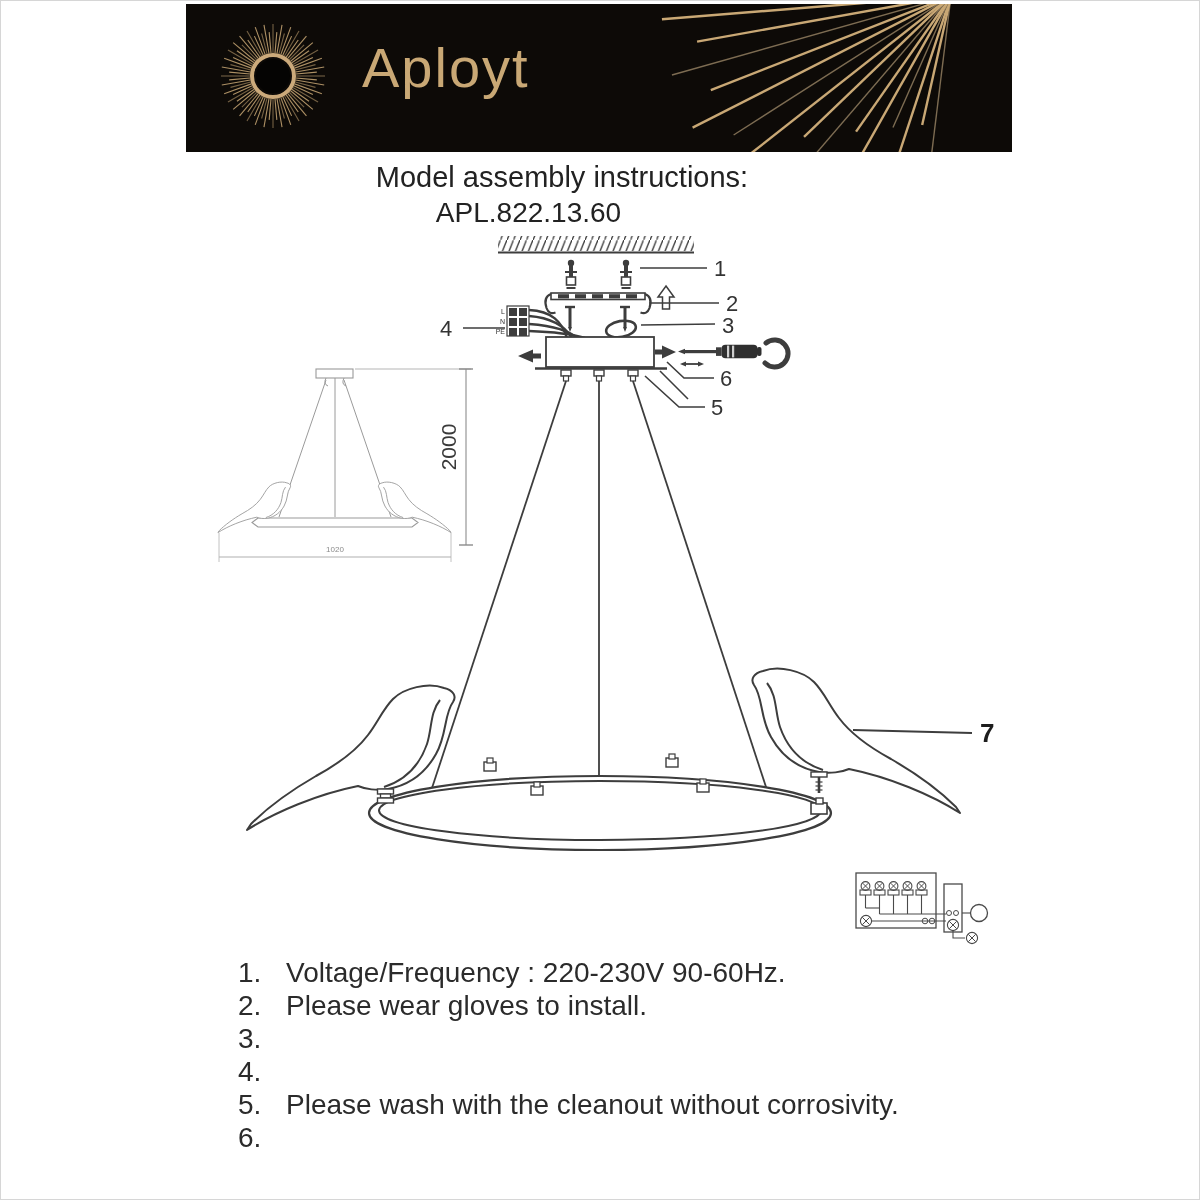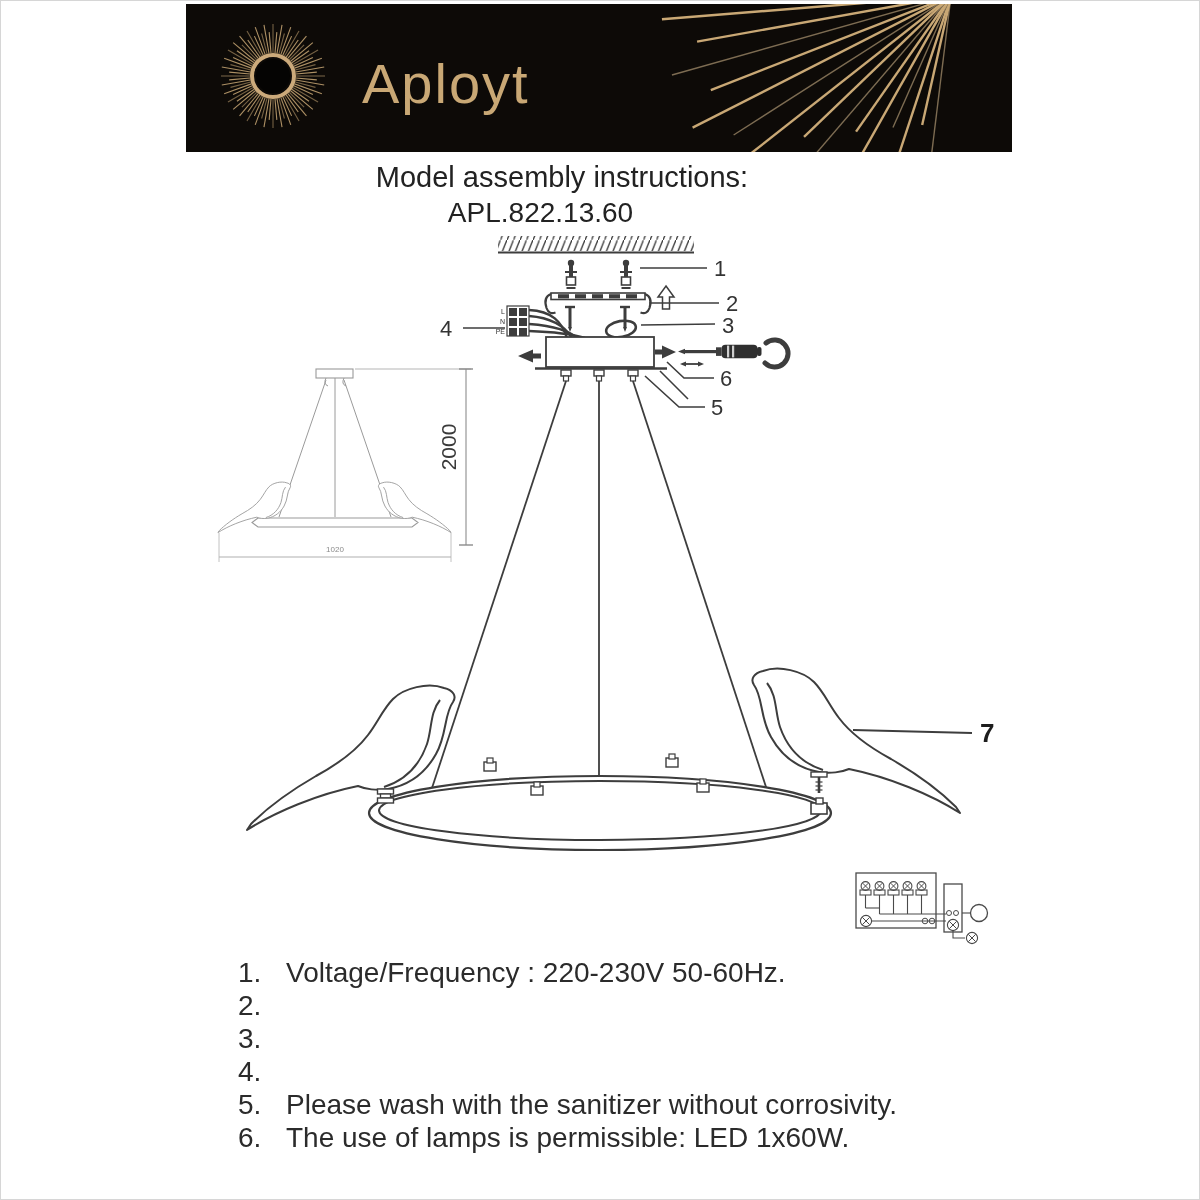--- a/index.html
+++ b/index.html
@@ -6,24 +6,24 @@
     --gold:#c9a875; --banner_bg:#0d0a07; --line:#3d3d3d; --text:#2b2b2b;
     --lt:#9a9a9a; --dim:#8a8a8a;
   }
   html,body{margin:0;padding:0;background:#ffffff;}
   .page{position:relative;width:1200px;height:1200px;background:#fff;overflow:hidden;
         font-family:"Liberation Sans",sans-serif;box-shadow:inset 0 0 0 1px #d6d6d6;}
   
   .banner{position:absolute;left:186px;top:4px;width:826px;height:148px;background:var(--banner_bg);overflow:hidden;}
   .banner svg{position:absolute;left:0;top:0;}
   .brand{position:absolute;left:176px;top:36px;font-size:56px;font-weight:400;letter-spacing:2px;
-         color:var(--gold);line-height:1;margin-top:16px;}
+         color:var(--gold);line-height:1;}
   
   .title1{position:absolute;left:0;top:161px;width:1124px;text-align:center;font-size:29px;color:#222;}
-  .title2{position:absolute;left:0;top:197px;width:1057px;text-align:center;font-size:28px;color:#222;margin-left:12px;}
+  .title2{position:absolute;left:0;top:197px;width:1057px;text-align:center;font-size:28px;color:#222;}
   
   #diag{position:absolute;left:0;top:0;}
   .ln{stroke:var(--line);fill:none;}
   .fw{stroke:var(--line);fill:#fff;}
   .fd{fill:var(--line);stroke:none;}
   .lt{stroke:var(--lt);fill:none;}
   .fwl{stroke:var(--lt);fill:#fff;}
   .wd{stroke:#4a4a4a;fill:none;}
   text.num{font-family:"Liberation Sans",sans-serif;font-size:22px;fill:#333;}
   text.num7{font-family:"Liberation Sans",sans-serif;font-size:26px;font-weight:bold;fill:#1d1d1d;}
@@ -369,33 +369,33 @@
       <circle cx="979" cy="913" r="8.5" class="wd" stroke-width="1.3"></circle>
       <use href="#screwx" x="953" y="925"></use>
       <polyline points="953,930 953,938 965,938" class="wd" stroke-width="1.1" fill="none"></polyline>
       <use href="#screwx" x="972" y="938"></use>
     </g>
   </svg>
 
   <div class="instructions">
     <div class="row">
       <span class="n">1.</span>
-      <span>Voltage/Frequency : 220-230V 50-60Hz.</span>
+      <span>Voltage/Frequency : 220-230V 90-60Hz.</span>
     </div>
     <div class="row">
       <span class="n">2.</span>
+      <span>Please wear gloves to install.</span>
     </div>
     <div class="row">
       <span class="n">3.</span>
     </div>
     <div class="row">
       <span class="n">4.</span>
     </div>
     <div class="row">
       <span class="n">5.</span>
-      <span>Please wash with the sanitizer without corrosivity.</span>
+      <span>Please wash with the cleanout without corrosivity.</span>
     </div>
     <div class="row">
       <span class="n">6.</span>
-      <span>The use of lamps is permissible: LED 1x60W.</span>
     </div>
   </div>
 </div>
 
 </body></html>

